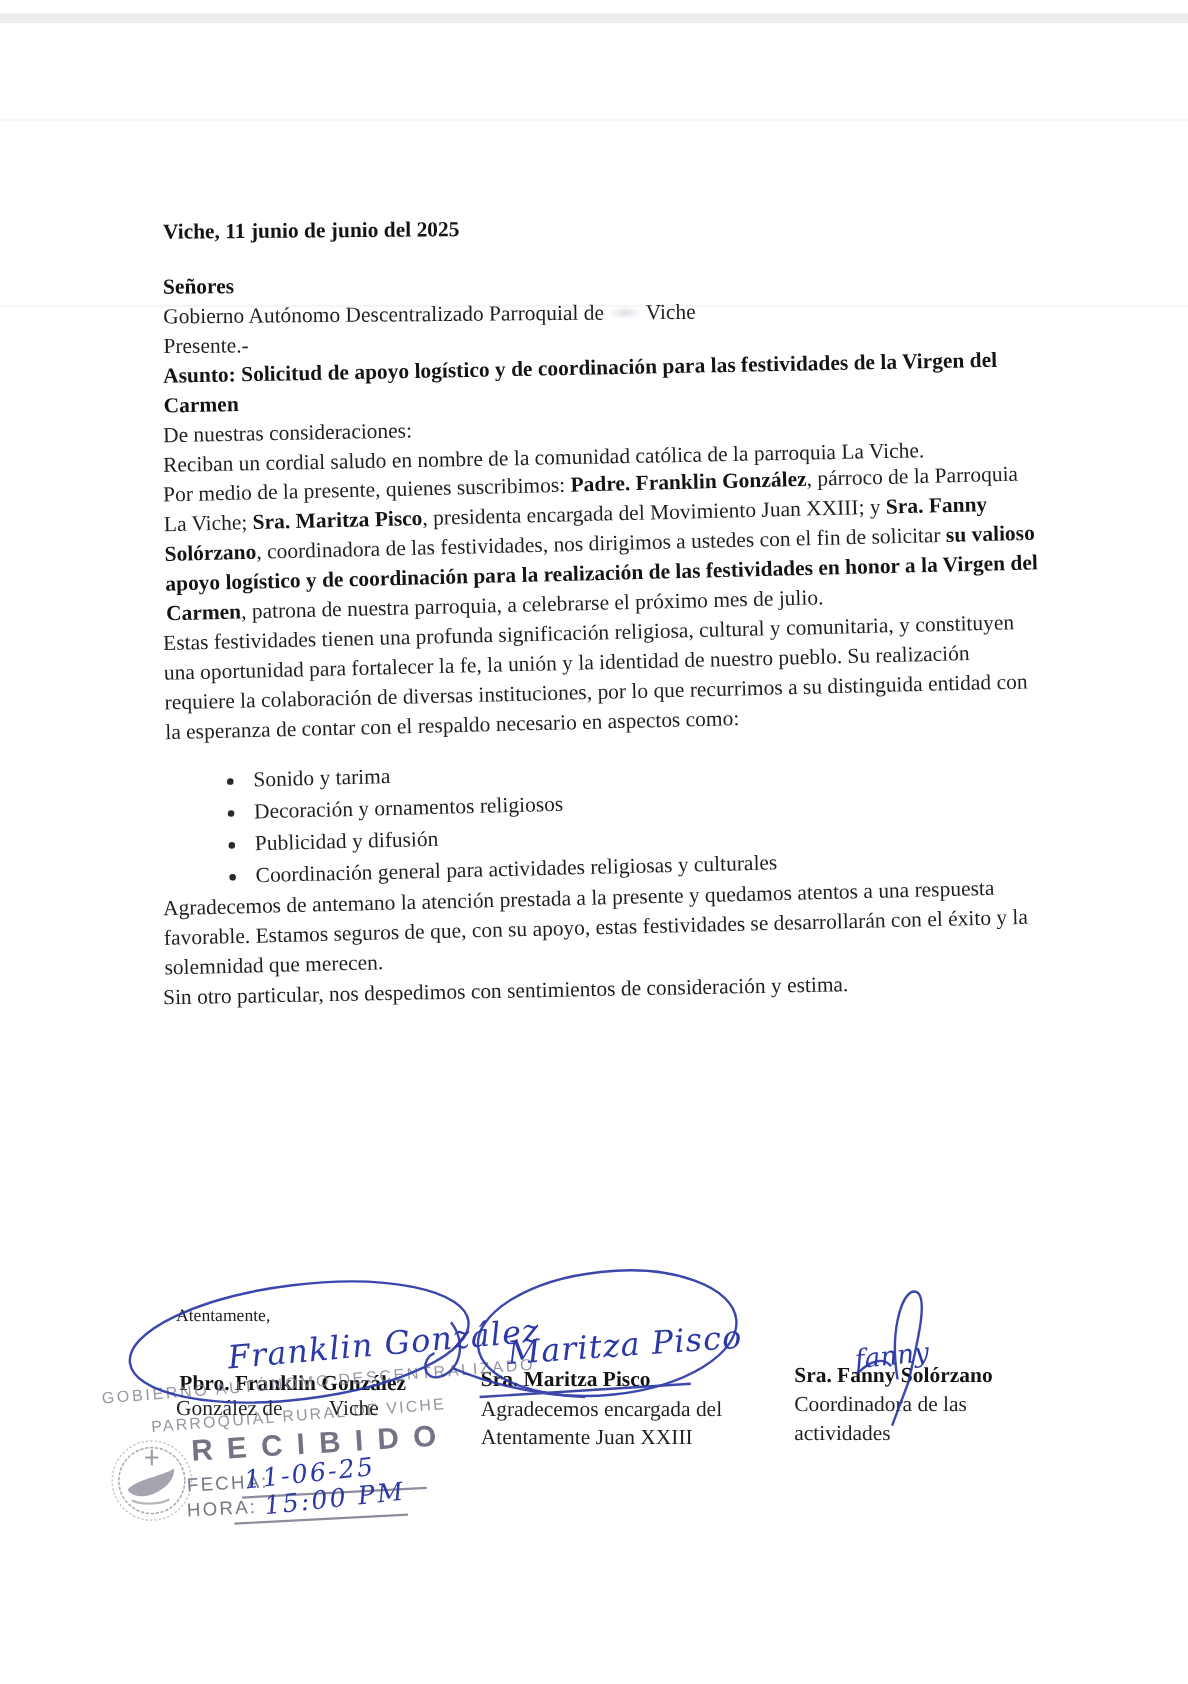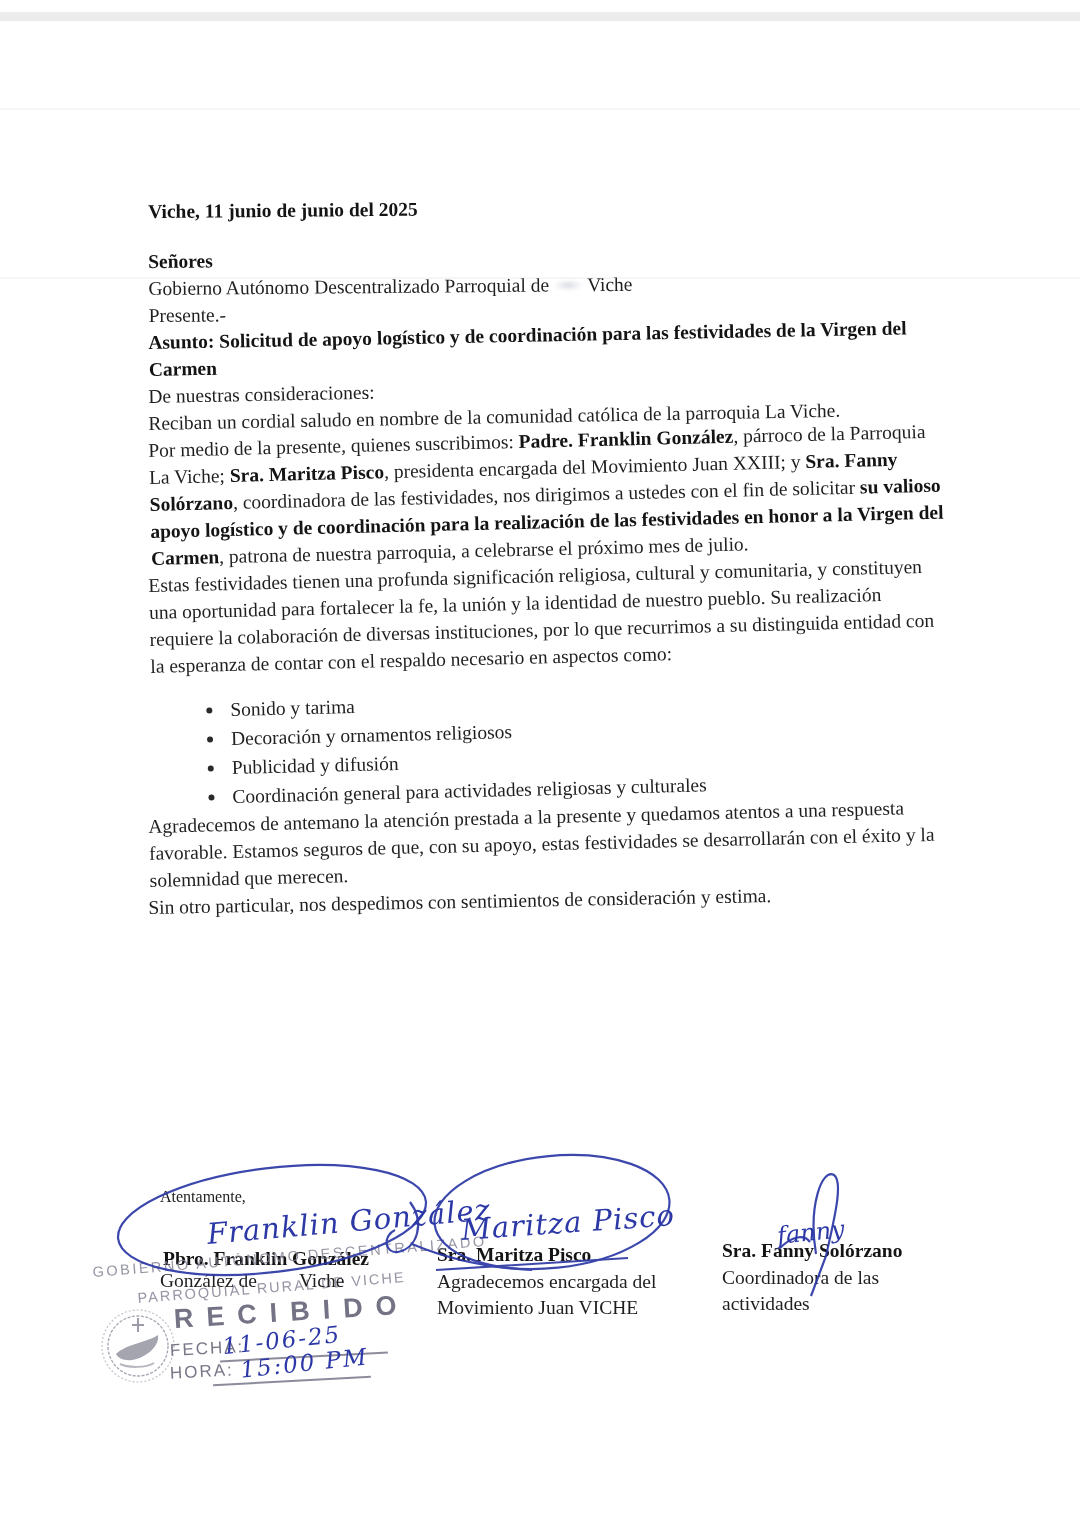--- a/index.html
+++ b/index.html
@@ -126,21 +126,21 @@
   <div class="sigblock" id="sig1">
     <div class="name">Pbro. Franklin González</div>
   </div>
   <div class="overlap-role">
     <span>González de</span><span class="role2">Viche</span>
   </div>
 
   <div class="sigblock" id="sig2">
     <div class="name">Sra. Maritza Pisco</div>
     <div>Agradecemos encargada del</div>
-    <div>Movimiento Juan VICHE</div>
+    <div>Atentamente Juan XXIII</div>
   </div>
 
   <div class="sigblock" id="sig3">
     <div class="name">Sra. Fanny Solórzano</div>
     <div>Coordinadora de las</div>
     <div>actividades</div>
   </div>
 
   <div class="stamp-org1">GOBIERNO AUTÓNOMO DESCENTRALIZADO</div>
   <div class="stamp-org2">PARROQUIAL RURAL DE VICHE</div>

